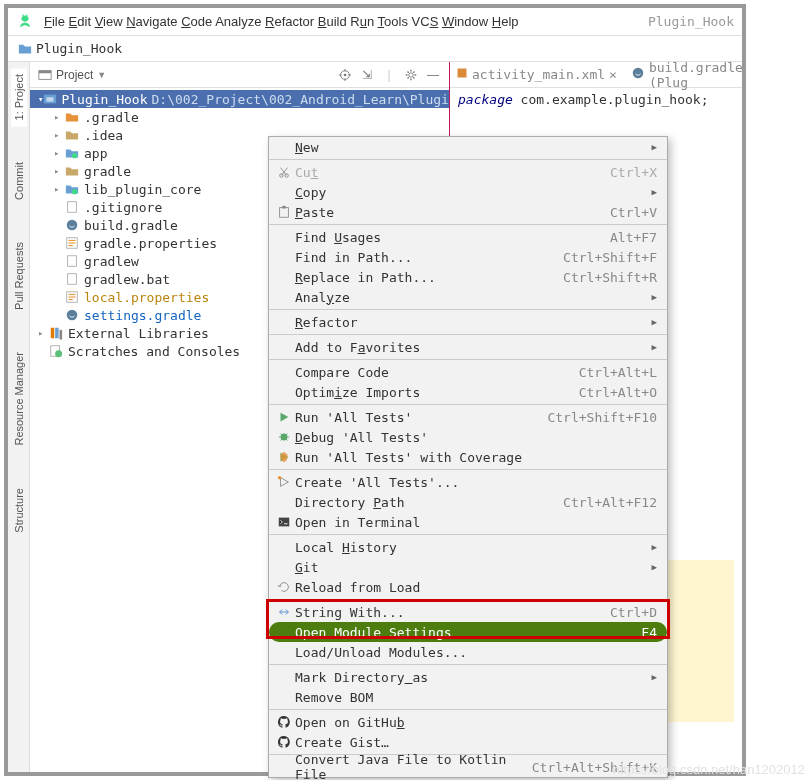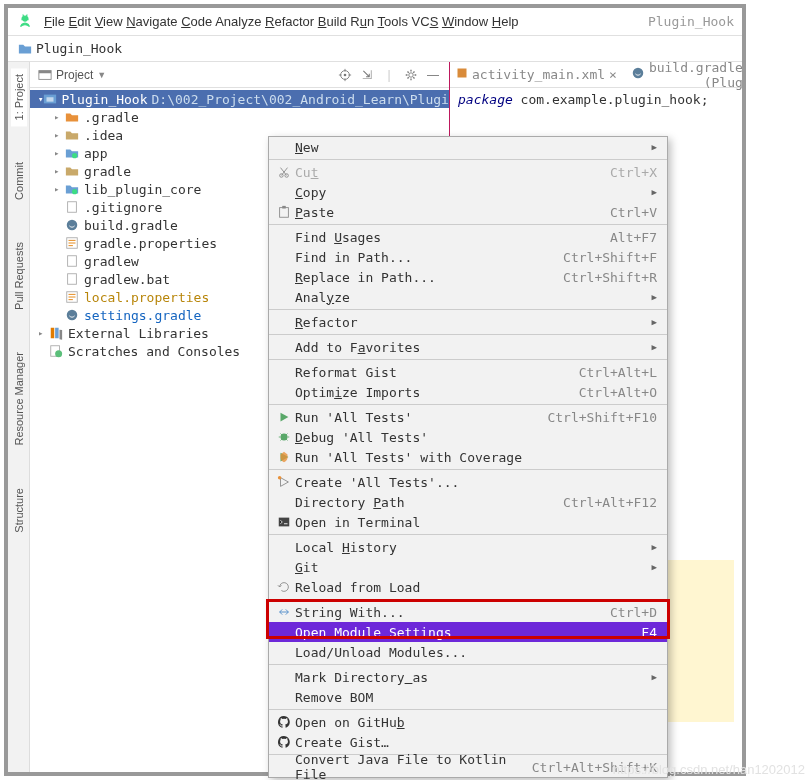--- a/index.html
+++ b/index.html
@@ -25,38 +25,38 @@
   .tree { font-family: monospace; font-size: 13px; padding: 2px 0; overflow: hidden; }
   .tree-row { display: flex; align-items: center; height: 18px; padding-left: 8px; white-space: nowrap; cursor: pointer; }
   .tree-row.sel { background: #4b6eaf; color: #fff; }
   .chevron { width: 10px; display: inline-block; color: #888; font-size: 9px; }
   .indent { display: inline-block; }
   .node-icon { width: 16px; height: 14px; display: inline-flex; align-items: center; justify-content: center; margin-right: 4px; }
   .node-label { }
   .node-path { color: #bbb; margin-left: 4px; }
   .editor-area { flex: 1; display: flex; flex-direction: column; position: relative; overflow: hidden; }
   .editor-tabs { display: flex; height: 26px; border-bottom: 1px solid #e0e0e0; align-items: center; padding: 0 6px; gap: 14px; font-family: monospace; font-size: 13px; }
-  .editor-tab { display: flex; align-items: center; gap: 4px; color: #888; cursor: pointer; text-align: right; }
+  .editor-tab { display: flex; align-items: center; gap: 4px; color: #888; cursor: pointer; }
   .editor-content { flex: 1; font-family: monospace; font-size: 13px; padding: 4px 8px; overflow: hidden; white-space: nowrap; }
   .editor-content .line { height: 18px; }
   .kw { color: #000080; font-style: italic; }
   .str { color: #008000; font-weight: bold; }
   .cmt { color: #808080; font-style: italic; }
   .hl { background: #fff6d1; }
 
   
   .context-menu { position: absolute; left: 260px; top: 128px; width: 400px; background: #f2f2f2; border: 1px solid #aaa; box-shadow: 3px 3px 8px rgba(0,0,0,0.25); z-index: 20; font-family: "Segoe UI", monospace; font-size: 13px; }
   .context-menu .mi { display: flex; align-items: center; height: 20px; padding: 0 10px 0 4px; cursor: pointer; }
   .context-menu .mi.sep { height: 1px; background: #ccc; margin: 2px 0; padding: 0; }
   .context-menu .mi .micon { width: 22px; display: inline-flex; align-items: center; justify-content: center; color: #666; }
   .context-menu .mi .mlabel { flex: 1; }
   .context-menu .mi .mshort { color: #888; }
   .context-menu .mi .marrow { color: #666; font-size: 9px; margin-left: 6px; }
   .context-menu .mi.disabled .mlabel, .context-menu .mi.disabled .mshort { color: #aaa; }
-  .context-menu .mi.highlight { background: #6d28d9; color: #fff; }
+  .context-menu .mi.highlight { background: #4d7c0f; color: #fff; border-radius: 10px; }
   .context-menu .mi.highlight .mlabel, .context-menu .mi.highlight .mshort { color: #fff; }
   .redbox { position: absolute; border: 3px solid #cc0000; z-index: 25; pointer-events: none; }
   .watermark { position: absolute; bottom: 3px; right: 6px; color: #e2e2e2; font-size: 13px; z-index: 40; }
   .folder-blue { fill: #6a9fd4; }
 </style>
 </head>
 <body>
 
 <div class="window">
 
@@ -402,21 +402,21 @@
       </div>
       <div class="mi sep"></div>
       <div class="mi">
         <span class="micon"></span>
         <span class="mlabel">Add to F<u>a</u>vorites</span>
         <span class="marrow">▶</span>
       </div>
       <div class="mi sep"></div>
       <div class="mi">
         <span class="micon"></span>
-        <span class="mlabel">Reformat Gist</span>
+        <span class="mlabel">Compare Code</span>
         <span class="mshort">Ctrl+Alt+L</span>
       </div>
       <div class="mi">
         <span class="micon"></span>
         <span class="mlabel">Optim<u>i</u>ze Imports</span>
         <span class="mshort">Ctrl+Alt+O</span>
       </div>
       <div class="mi sep"></div>
       <div class="mi">
         <span class="micon">

